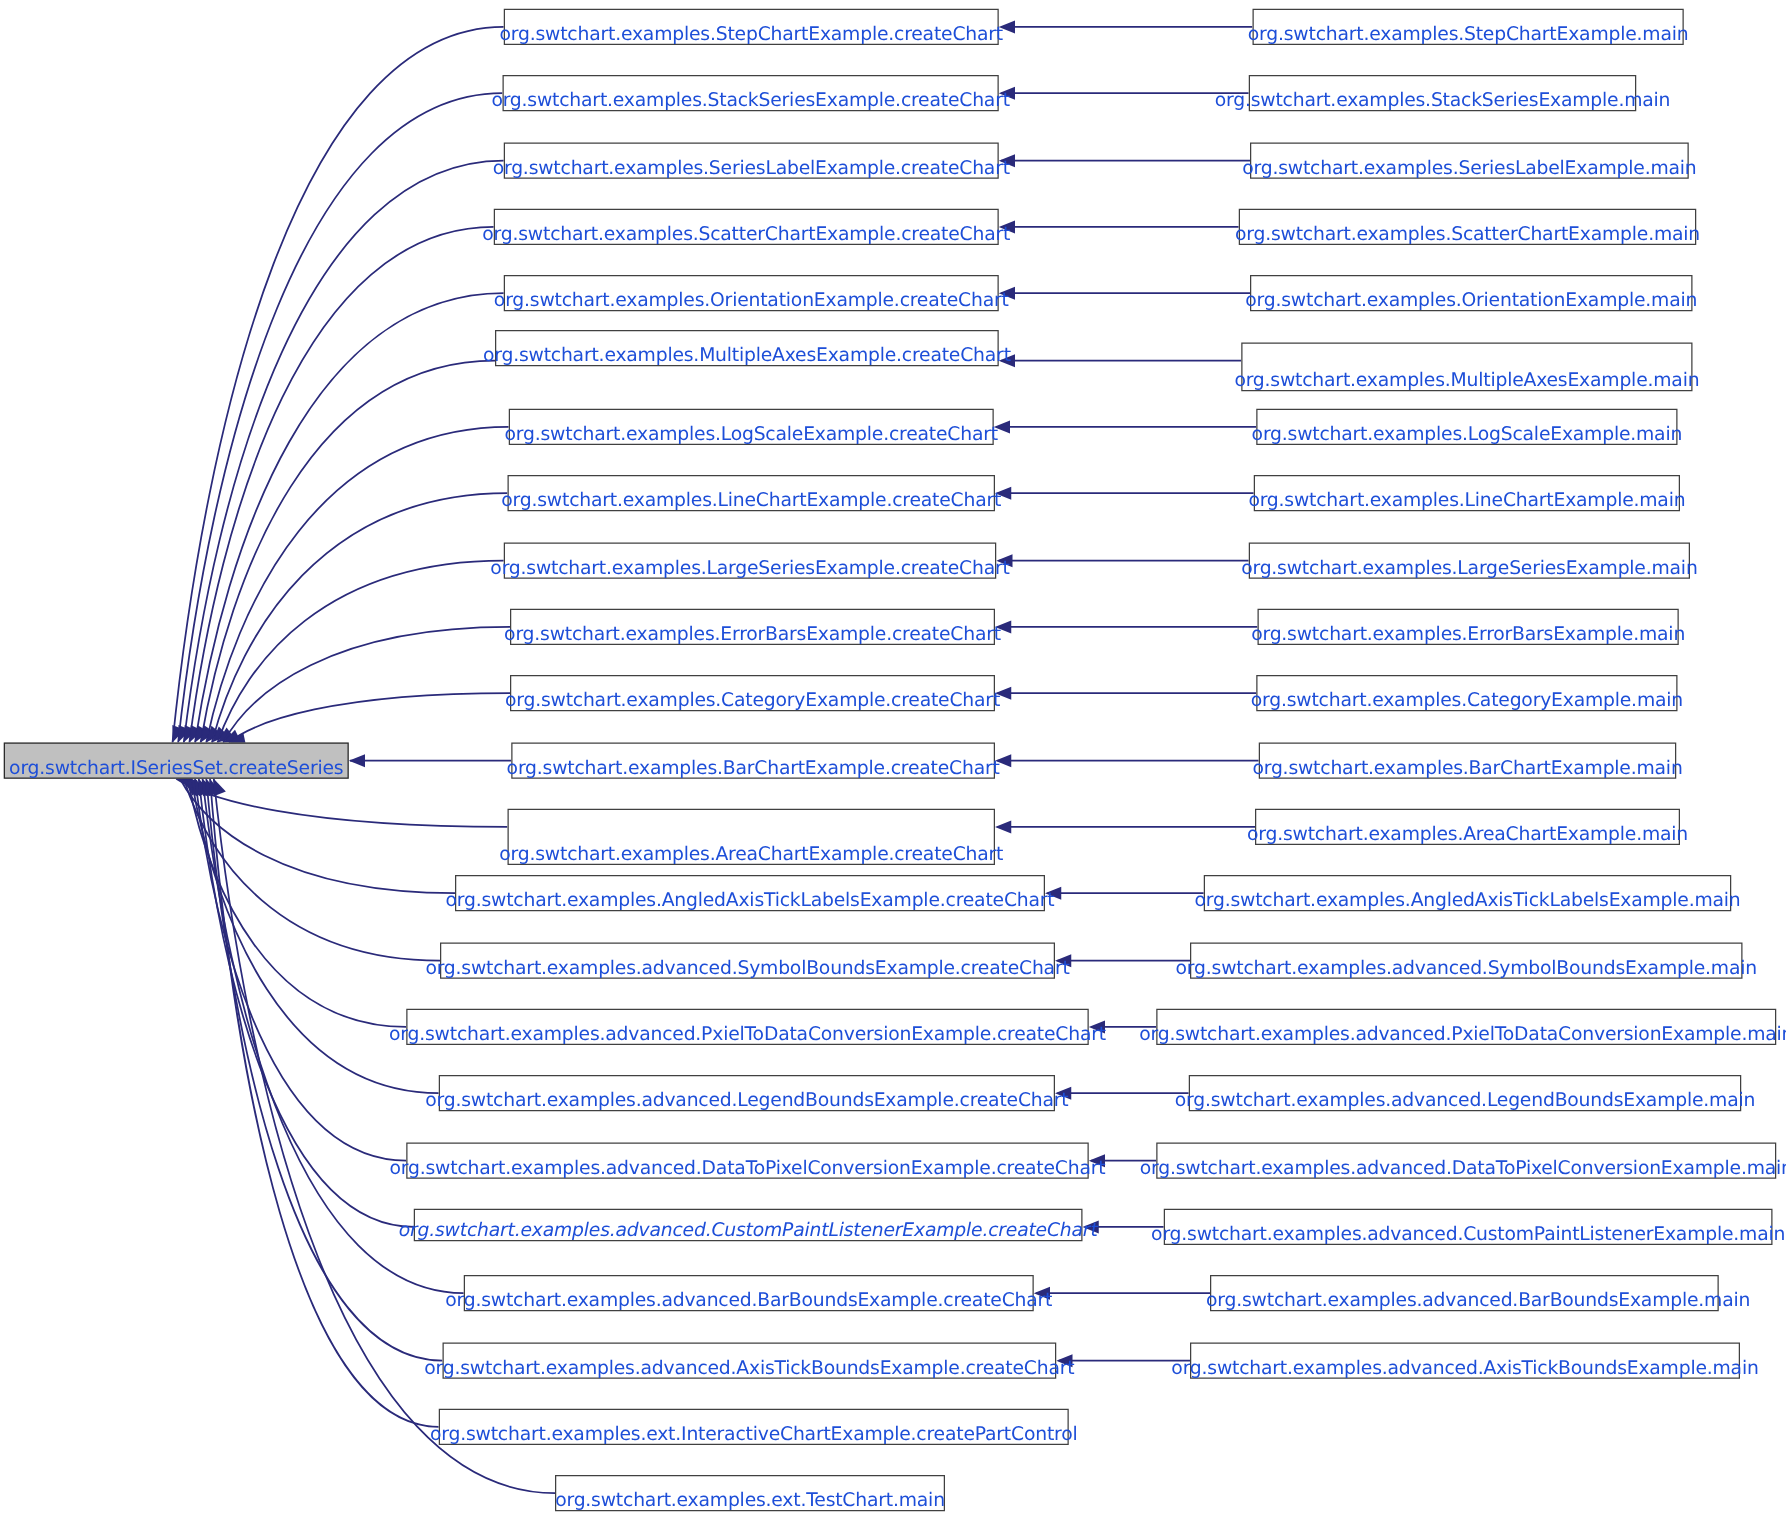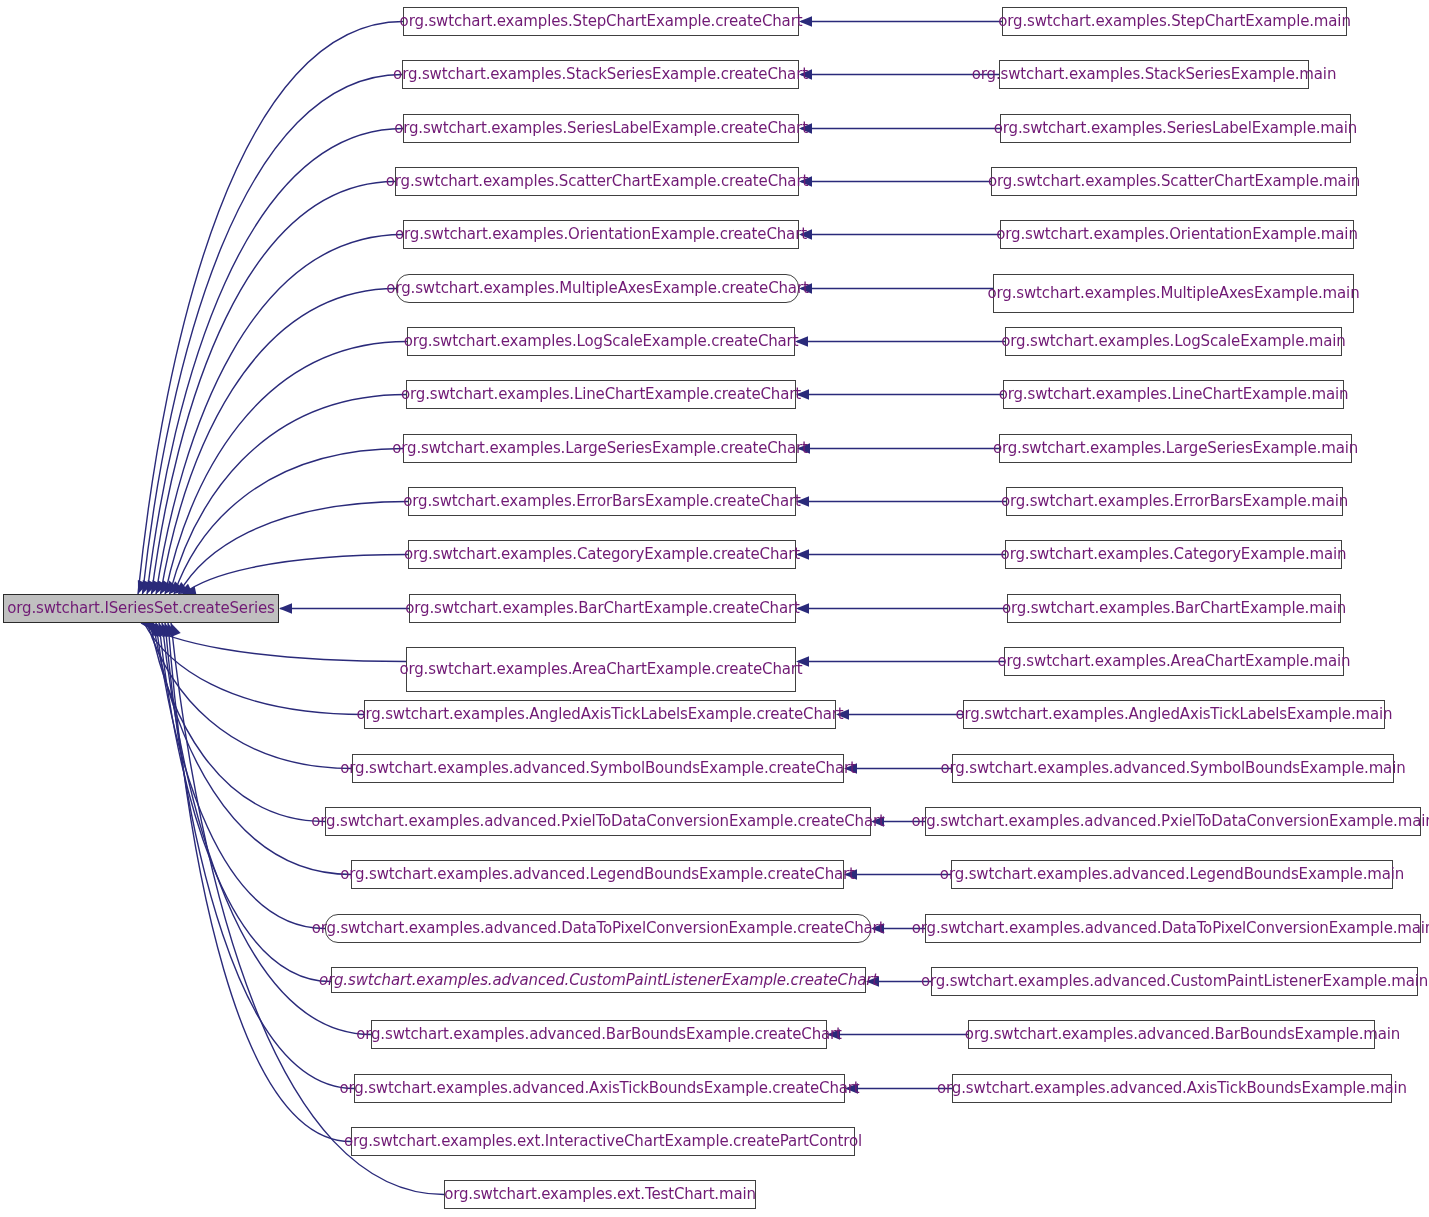--- a/index.html
+++ b/index.html
@@ -22,26 +22,26 @@
     top: 0;
     width: 1429px;
     height: 1217px;
     pointer-events: none;
   }
   .node {
     position: absolute;
     box-sizing: border-box;
     border: 1px solid #404040;
     background: #ffffff;
-    color: #701a75;
+    color: #1d4ed8;
     font-size: 15px;
     line-height: 1;
     white-space: nowrap;
     display: flex;
-    align-items: center;
+    align-items: flex-end;
     justify-content: center;
     letter-spacing: -0.15px;
     z-index: 2;
   }
   .node.root {
     background: #c0c0c0;
     border: 1px solid #2b2b2b;
   }
   .node-label {
     display: block;
@@ -154,21 +154,21 @@
       </div>
       <div class="node" style="left: 403px; top: 114px; width: 396px; height: 29px;">
         <span class="node-label">org.swtchart.examples.SeriesLabelExample.createChart</span>
       </div>
       <div class="node" style="left: 395px; top: 167px; width: 404px; height: 29px;">
         <span class="node-label">org.swtchart.examples.ScatterChartExample.createChart</span>
       </div>
       <div class="node" style="left: 403px; top: 220px; width: 396px; height: 29px;">
         <span class="node-label">org.swtchart.examples.OrientationExample.createChart</span>
       </div>
-      <div class="node" style="left: 396px; top: 274px; width: 403px; height: 29px; border-radius: 13px;">
+      <div class="node" style="left: 396px; top: 264px; width: 403px; height: 29px;">
         <span class="node-label">org.swtchart.examples.MultipleAxesExample.createChart</span>
       </div>
       <div class="node" style="left: 407px; top: 327px; width: 388px; height: 29px;">
         <span class="node-label">org.swtchart.examples.LogScaleExample.createChart</span>
       </div>
       <div class="node" style="left: 406px; top: 380px; width: 390px; height: 29px;">
         <span class="node-label">org.swtchart.examples.LineChartExample.createChart</span>
       </div>
       <div class="node" style="left: 403px; top: 434px; width: 394px; height: 29px;">
         <span class="node-label">org.swtchart.examples.LargeSeriesExample.createChart</span>
@@ -190,21 +190,21 @@
       </div>
       <div class="node" style="left: 352px; top: 754px; width: 492px; height: 29px;">
         <span class="node-label">org.swtchart.examples.advanced.SymbolBoundsExample.createChart</span>
       </div>
       <div class="node" style="left: 325px; top: 807px; width: 546px; height: 29px;">
         <span class="node-label">org.swtchart.examples.advanced.PxielToDataConversionExample.createChart</span>
       </div>
       <div class="node" style="left: 351px; top: 860px; width: 493px; height: 29px;">
         <span class="node-label">org.swtchart.examples.advanced.LegendBoundsExample.createChart</span>
       </div>
-      <div class="node" style="left: 325px; top: 914px; width: 546px; height: 29px; border-radius: 13px;">
+      <div class="node" style="left: 325px; top: 914px; width: 546px; height: 29px;">
         <span class="node-label">org.swtchart.examples.advanced.DataToPixelConversionExample.createChart</span>
       </div>
       <div class="node" style="left: 331px; top: 967px; width: 535px; height: 26px; font-style: italic;">
         <span class="node-label">org.swtchart.examples.advanced.CustomPaintListenerExample.createChart</span>
       </div>
       <div class="node" style="left: 371px; top: 1020px; width: 456px; height: 29px;">
         <span class="node-label">org.swtchart.examples.advanced.BarBoundsExample.createChart</span>
       </div>
       <div class="node" style="left: 354px; top: 1074px; width: 491px; height: 29px;">
         <span class="node-label">org.swtchart.examples.advanced.AxisTickBoundsExample.createChart</span>

